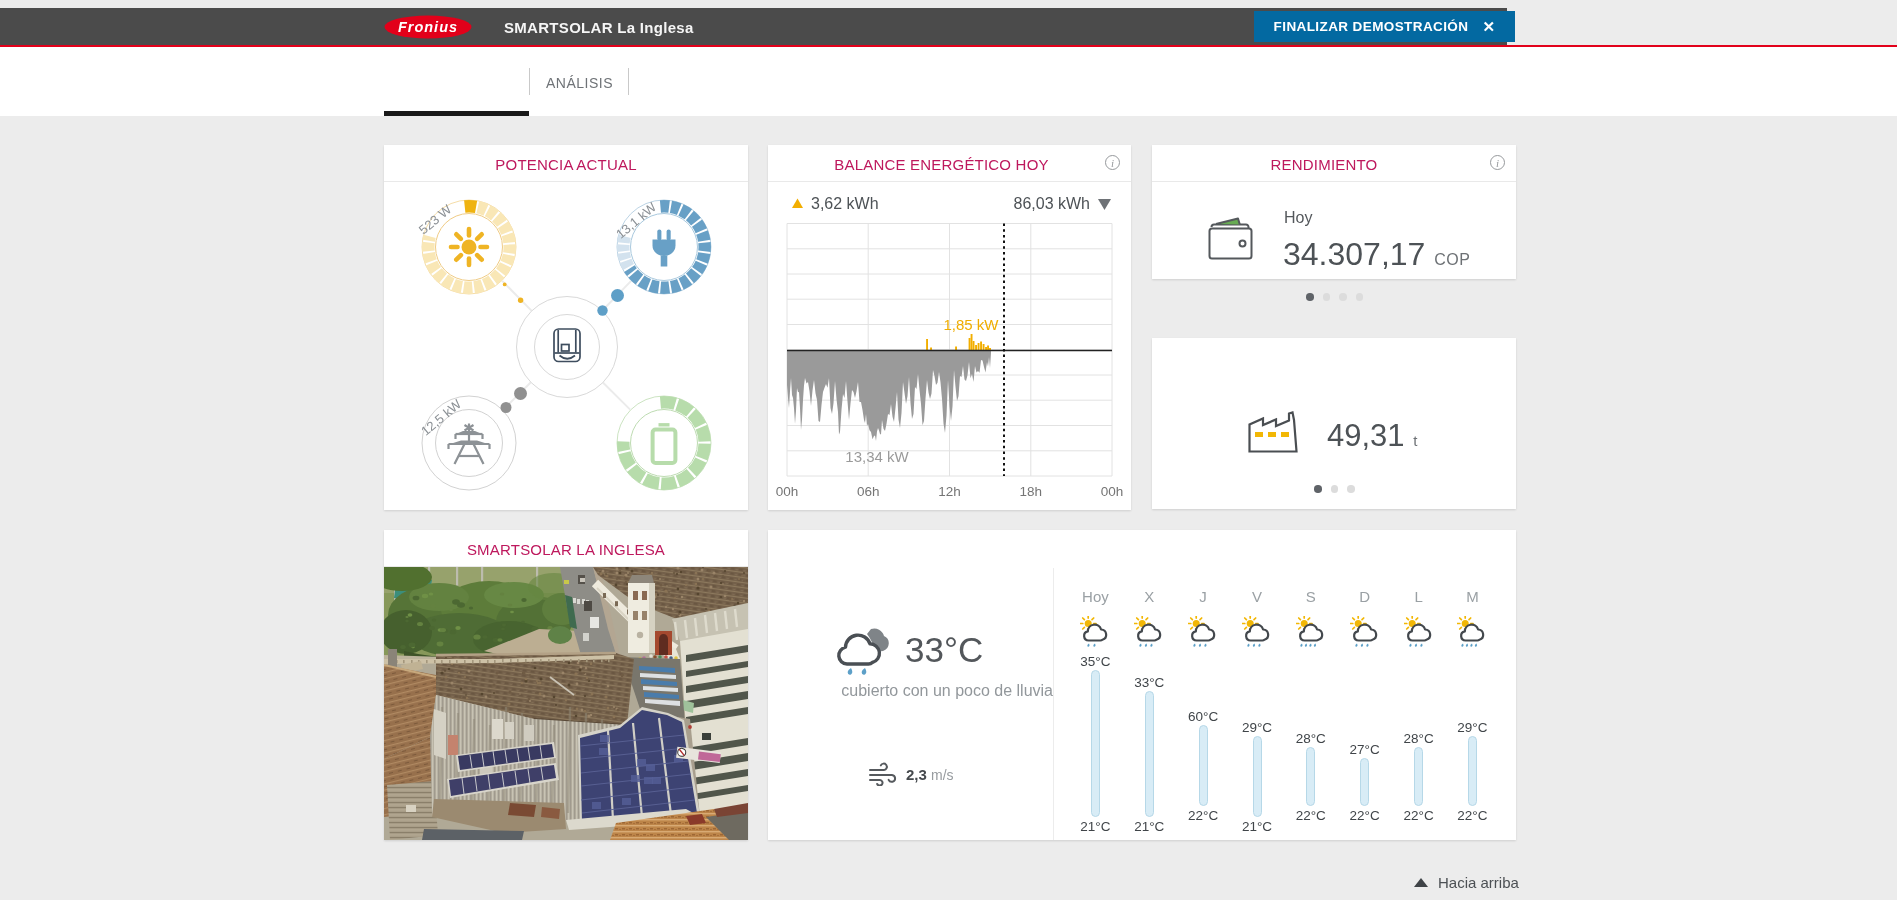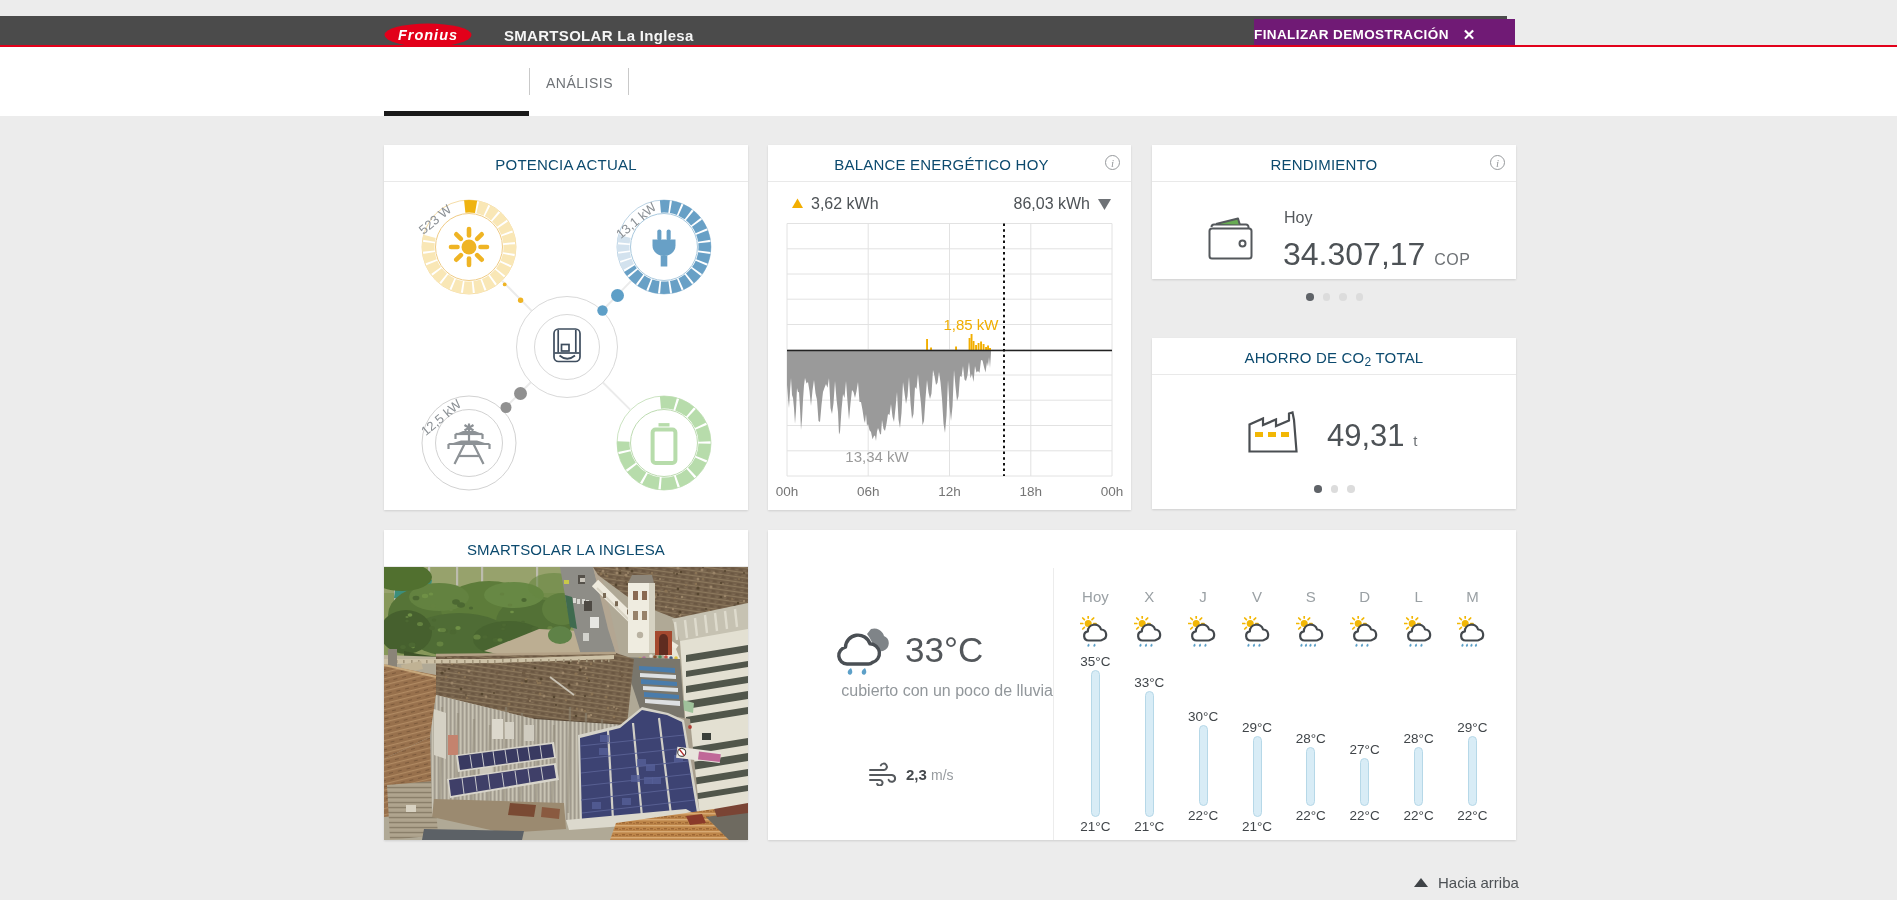--- a/index.html
+++ b/index.html
@@ -1,30 +1,30 @@
 <!DOCTYPE html>
 <html><head><meta charset="utf-8"><title>SMARTSOLAR</title><style>
 *{margin:0;padding:0;box-sizing:border-box}
 html,body{width:1897px;height:900px;overflow:hidden}
 body{font-family:"Liberation Sans",sans-serif;background:#ececec;position:relative}
-.topbar{position:absolute;left:0;top:16px;width:1507px;height:45px;background:#4b4b4b}
+.topbar{position:absolute;left:0;top:8px;width:1507px;height:45px;background:#4b4b4b}
 .logo{position:absolute;left:384px;top:7px}
 .apptitle{position:absolute;left:504px;top:11px;font-size:15px;font-weight:bold;color:#f5f5f5;letter-spacing:.3px}
-.demobtn{position:absolute;left:1254px;top:3px;width:261px;height:31px;background:#701a75;color:#fff;
- font-size:13.5px;font-weight:bold;letter-spacing:.4px;line-height:31px}
+.demobtn{position:absolute;left:1254px;top:3px;width:261px;height:31px;background:#0369a1;color:#fff;
+ font-size:13.5px;font-weight:bold;letter-spacing:.4px;text-align:center;line-height:31px}
 .demobtn .x{margin-left:14px;font-size:15px;vertical-align:-1px}
 .redline{position:absolute;left:0;top:45px;width:1897px;height:2px;background:#e2001a}
 .nav{position:absolute;left:0;top:47px;width:1897px;height:69px;background:#fff}
 .tab{position:absolute;top:0;height:69px;font-size:14px;letter-spacing:.5px;color:#6f7377;line-height:72px}
 .tab.active{color:#26282a;font-weight:bold;font-size:13.5px;letter-spacing:.2px;line-height:74px}
 .tabline{position:absolute;left:384px;top:111px;width:145px;height:5px;background:#191919}
 .navsep{position:absolute;top:21px;width:1px;height:27px;background:#c9c9c9}
 .card{position:absolute;background:#fff;box-shadow:0 1px 2px rgba(0,0,0,.12)}
 .chead{position:absolute;left:0;top:0;right:0;height:37px;border-bottom:1px solid #e9e9e9;
- font-size:15px;color:#0c4a6e;text-align:center;line-height:39px;letter-spacing:.2px}
+ font-size:15px;color:#be185d;text-align:center;line-height:39px;letter-spacing:.2px}
 .ibtn{position:absolute;top:10px;width:15px;height:15px;border:1.5px solid #96999c;border-radius:50%;
  color:#96999c;font-size:11px;text-align:center;line-height:15px;font-family:"Liberation Serif",serif;font-style:italic}
 .dots{position:absolute;display:flex;gap:9px}
 .dot{width:7.5px;height:7.5px;border-radius:50%;background:#dcdcdc}
 .dot.on{background:#5f6368}
 
 .walletwrap{position:absolute;left:56px;top:72px}
 .hoy{position:absolute;left:132px;top:64px;font-size:16px;color:#54585c}
 .money{position:absolute;left:131px;top:91px;font-size:32px;color:#4d5256}
 .money .unit{font-size:16px;color:#6d7175;letter-spacing:.5px}
@@ -250,21 +250,20 @@
     <div class="hoy">Hoy</div>
     <div class="money">34.307,17 <span class="unit">COP</span></div>
     <div class="dots" style="left:154px;top:148px">
       <div class="dot on"></div>
       <div class="dot"></div>
       <div class="dot"></div>
       <div class="dot"></div>
     </div>
   </div>
 <div class="card" style="left:1152px;top:338px;width:364px;height:171px">
-    <div class="chead">AHORRO DE CO<span style="font-size:12px;vertical-align:-3px">2</span> TOTAL</div>
     <div style="position:absolute;left:96px;top:73px"><svg width="50" height="42" viewBox="0 0 50 42">
         <path d="M1.5 40.5 L1.5 13.5 L15 7.5 L15 14 L28 8.5 L28 15 L41 9.5 L41 2.5 L44.5 1.5 L46 9 L48.5 40.5 Z" fill="#fff" stroke="#4a4e52" stroke-width="2.2" stroke-linejoin="miter"></path>
         <g fill="#f2b705">
           <rect x="7" y="21" width="8" height="5"></rect>
           <rect x="20" y="21" width="8" height="5"></rect>
           <rect x="33" y="21" width="8" height="5"></rect>
         </g>
       </svg></div>
     <div class="co2num">49,31 <span class="unit">t</span></div>
     <div class="dots" style="left:162px;top:147px">
@@ -847,21 +846,21 @@
               <line x1="8.2" y1="12.9" x2="8.2" y2="15.3" stroke="#f2b705" stroke-width="1.7" stroke-linecap="round"></line>
               <line x1="4.4" y1="11.3" x2="2.7" y2="13.0" stroke="#f2b705" stroke-width="1.7" stroke-linecap="round"></line>
               <line x1="2.8" y1="7.5" x2="0.4" y2="7.5" stroke="#f2b705" stroke-width="1.7" stroke-linecap="round"></line>
               <line x1="4.4" y1="3.7" x2="2.7" y2="2.0" stroke="#f2b705" stroke-width="1.7" stroke-linecap="round"></line>
             </g>
             <path d="M8.6 24.5 a4.6 4.6 0 0 1 -0.8 -9.1 a6.8 6.8 0 0 1 13.3 -1.9 a5.2 5.2 0 0 1 1.3 10.2 q-0.8 0.8 -2 0.8 Z" fill="#fff" stroke="#43484d" stroke-width="2.2" stroke-linejoin="round"></path>
             <path d="M7 27.5 q1.2 2.2 0 3.1 q-1.7 0.6 -1.7 -1.1 q0.1 -1 1.7 -2 Z" fill="#5da0c8"></path>
             <path d="M12.5 27.5 q1.2 2.2 0 3.1 q-1.7 0.6 -1.7 -1.1 q0.1 -1 1.7 -2 Z" fill="#5da0c8"></path>
             <path d="M18 27.5 q1.2 2.2 0 3.1 q-1.7 0.6 -1.7 -1.1 q0.1 -1 1.7 -2 Z" fill="#5da0c8"></path>
           </svg></div>
-        <div class="ftmax" style="top:144px">30°C</div>
+        <div class="ftmax" style="top:144px">60°C</div>
         <div class="fbar" style="top:160px;height:81px"></div>
         <div class="ftmin" style="top:243px">22°C</div>
       </div>
       <div class="fc" style="left:204.0px">
         <div class="fday">V</div>
         <div class="ficon"><svg width="28" height="32" viewBox="0 0 28 32">
             <g fill="#f2b705">
               <circle cx="8.2" cy="7.5" r="3.5"></circle>
               <line x1="8.2" y1="2.1" x2="8.2" y2="-0.3" stroke="#f2b705" stroke-width="1.7" stroke-linecap="round"></line>
               <line x1="12.0" y1="3.7" x2="13.7" y2="2.0" stroke="#f2b705" stroke-width="1.7" stroke-linecap="round"></line>

